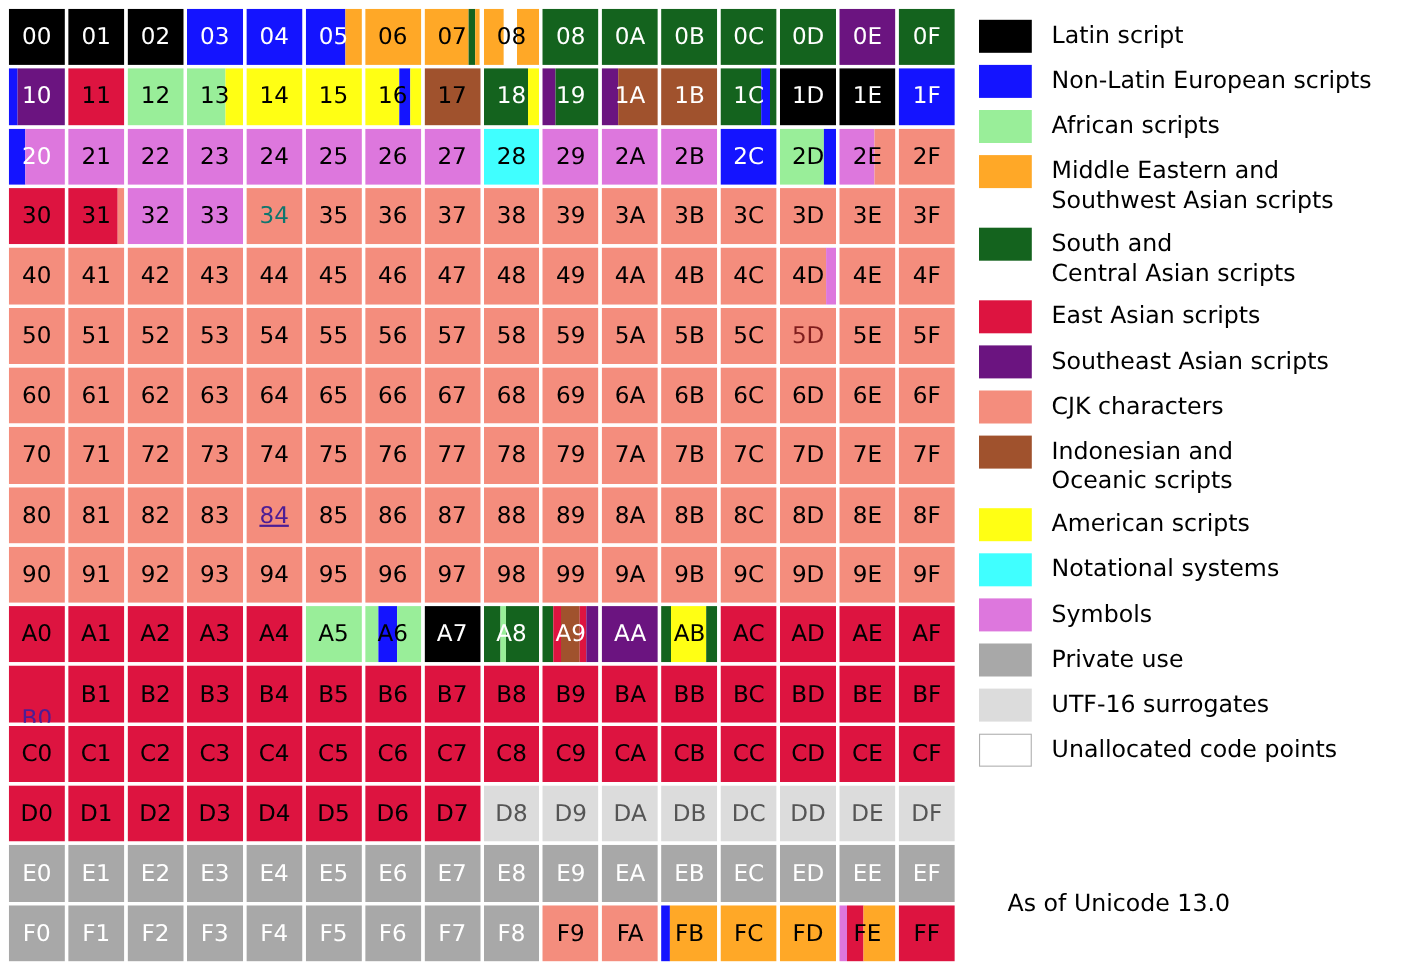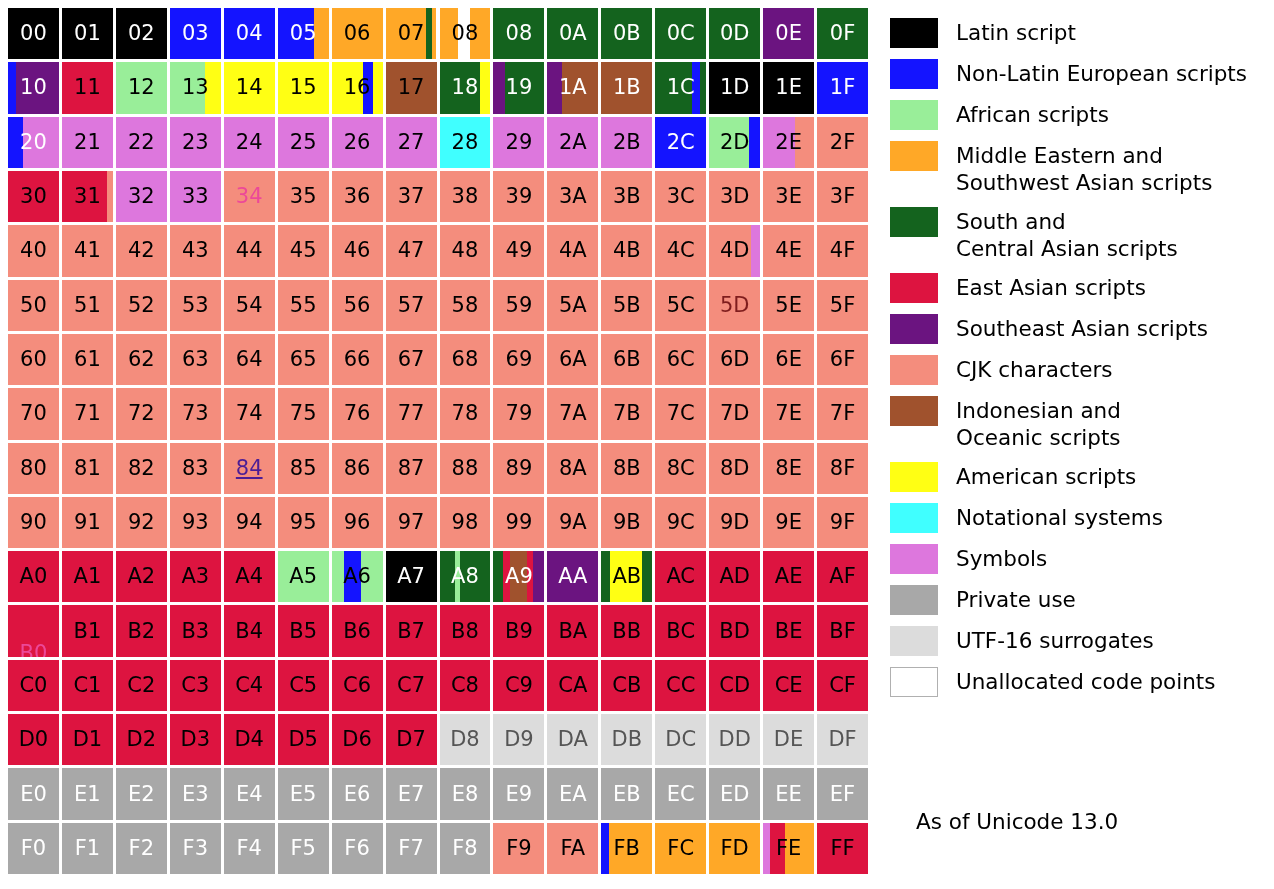--- a/index.html
+++ b/index.html
@@ -423,21 +423,21 @@
       <div class="cell">
         <div class="stripes">
           <span style="width: 100%; background: rgb(221, 119, 221);"></span>
         </div>
         <div class="lbl" style="color: rgb(0, 0, 0);">33</div>
       </div>
       <div class="cell">
         <div class="stripes">
           <span style="width: 100%; background: rgb(244, 141, 125);"></span>
         </div>
-        <div class="lbl" style="color: #ec4899;">34</div>
+        <div class="lbl" style="color: #0f766e;">34</div>
       </div>
       <div class="cell">
         <div class="stripes">
           <span style="width: 100%; background: rgb(244, 141, 125);"></span>
         </div>
         <div class="lbl" style="color: rgb(0, 0, 0);">35</div>
       </div>
       <div class="cell">
         <div class="stripes">
           <span style="width: 100%; background: rgb(244, 141, 125);"></span>
@@ -1178,21 +1178,21 @@
       <div class="cell">
         <div class="stripes">
           <span style="width: 100%; background: rgb(221, 20, 64);"></span>
         </div>
         <div class="lbl" style="color: rgb(0, 0, 0);">AF</div>
       </div>
       <div class="cell">
         <div class="stripes">
           <span style="width: 100%; background: rgb(221, 20, 64);"></span>
         </div>
-        <div class="lbl" style="color: #ec4899; margin-top: 44px;">B0</div>
+        <div class="lbl" style="color: #4c1d95; margin-top: 44px;">B0</div>
       </div>
       <div class="cell">
         <div class="stripes">
           <span style="width: 100%; background: rgb(221, 20, 64);"></span>
         </div>
         <div class="lbl" style="color: rgb(0, 0, 0);">B1</div>
       </div>
       <div class="cell">
         <div class="stripes">
           <span style="width: 100%; background: rgb(221, 20, 64);"></span>

